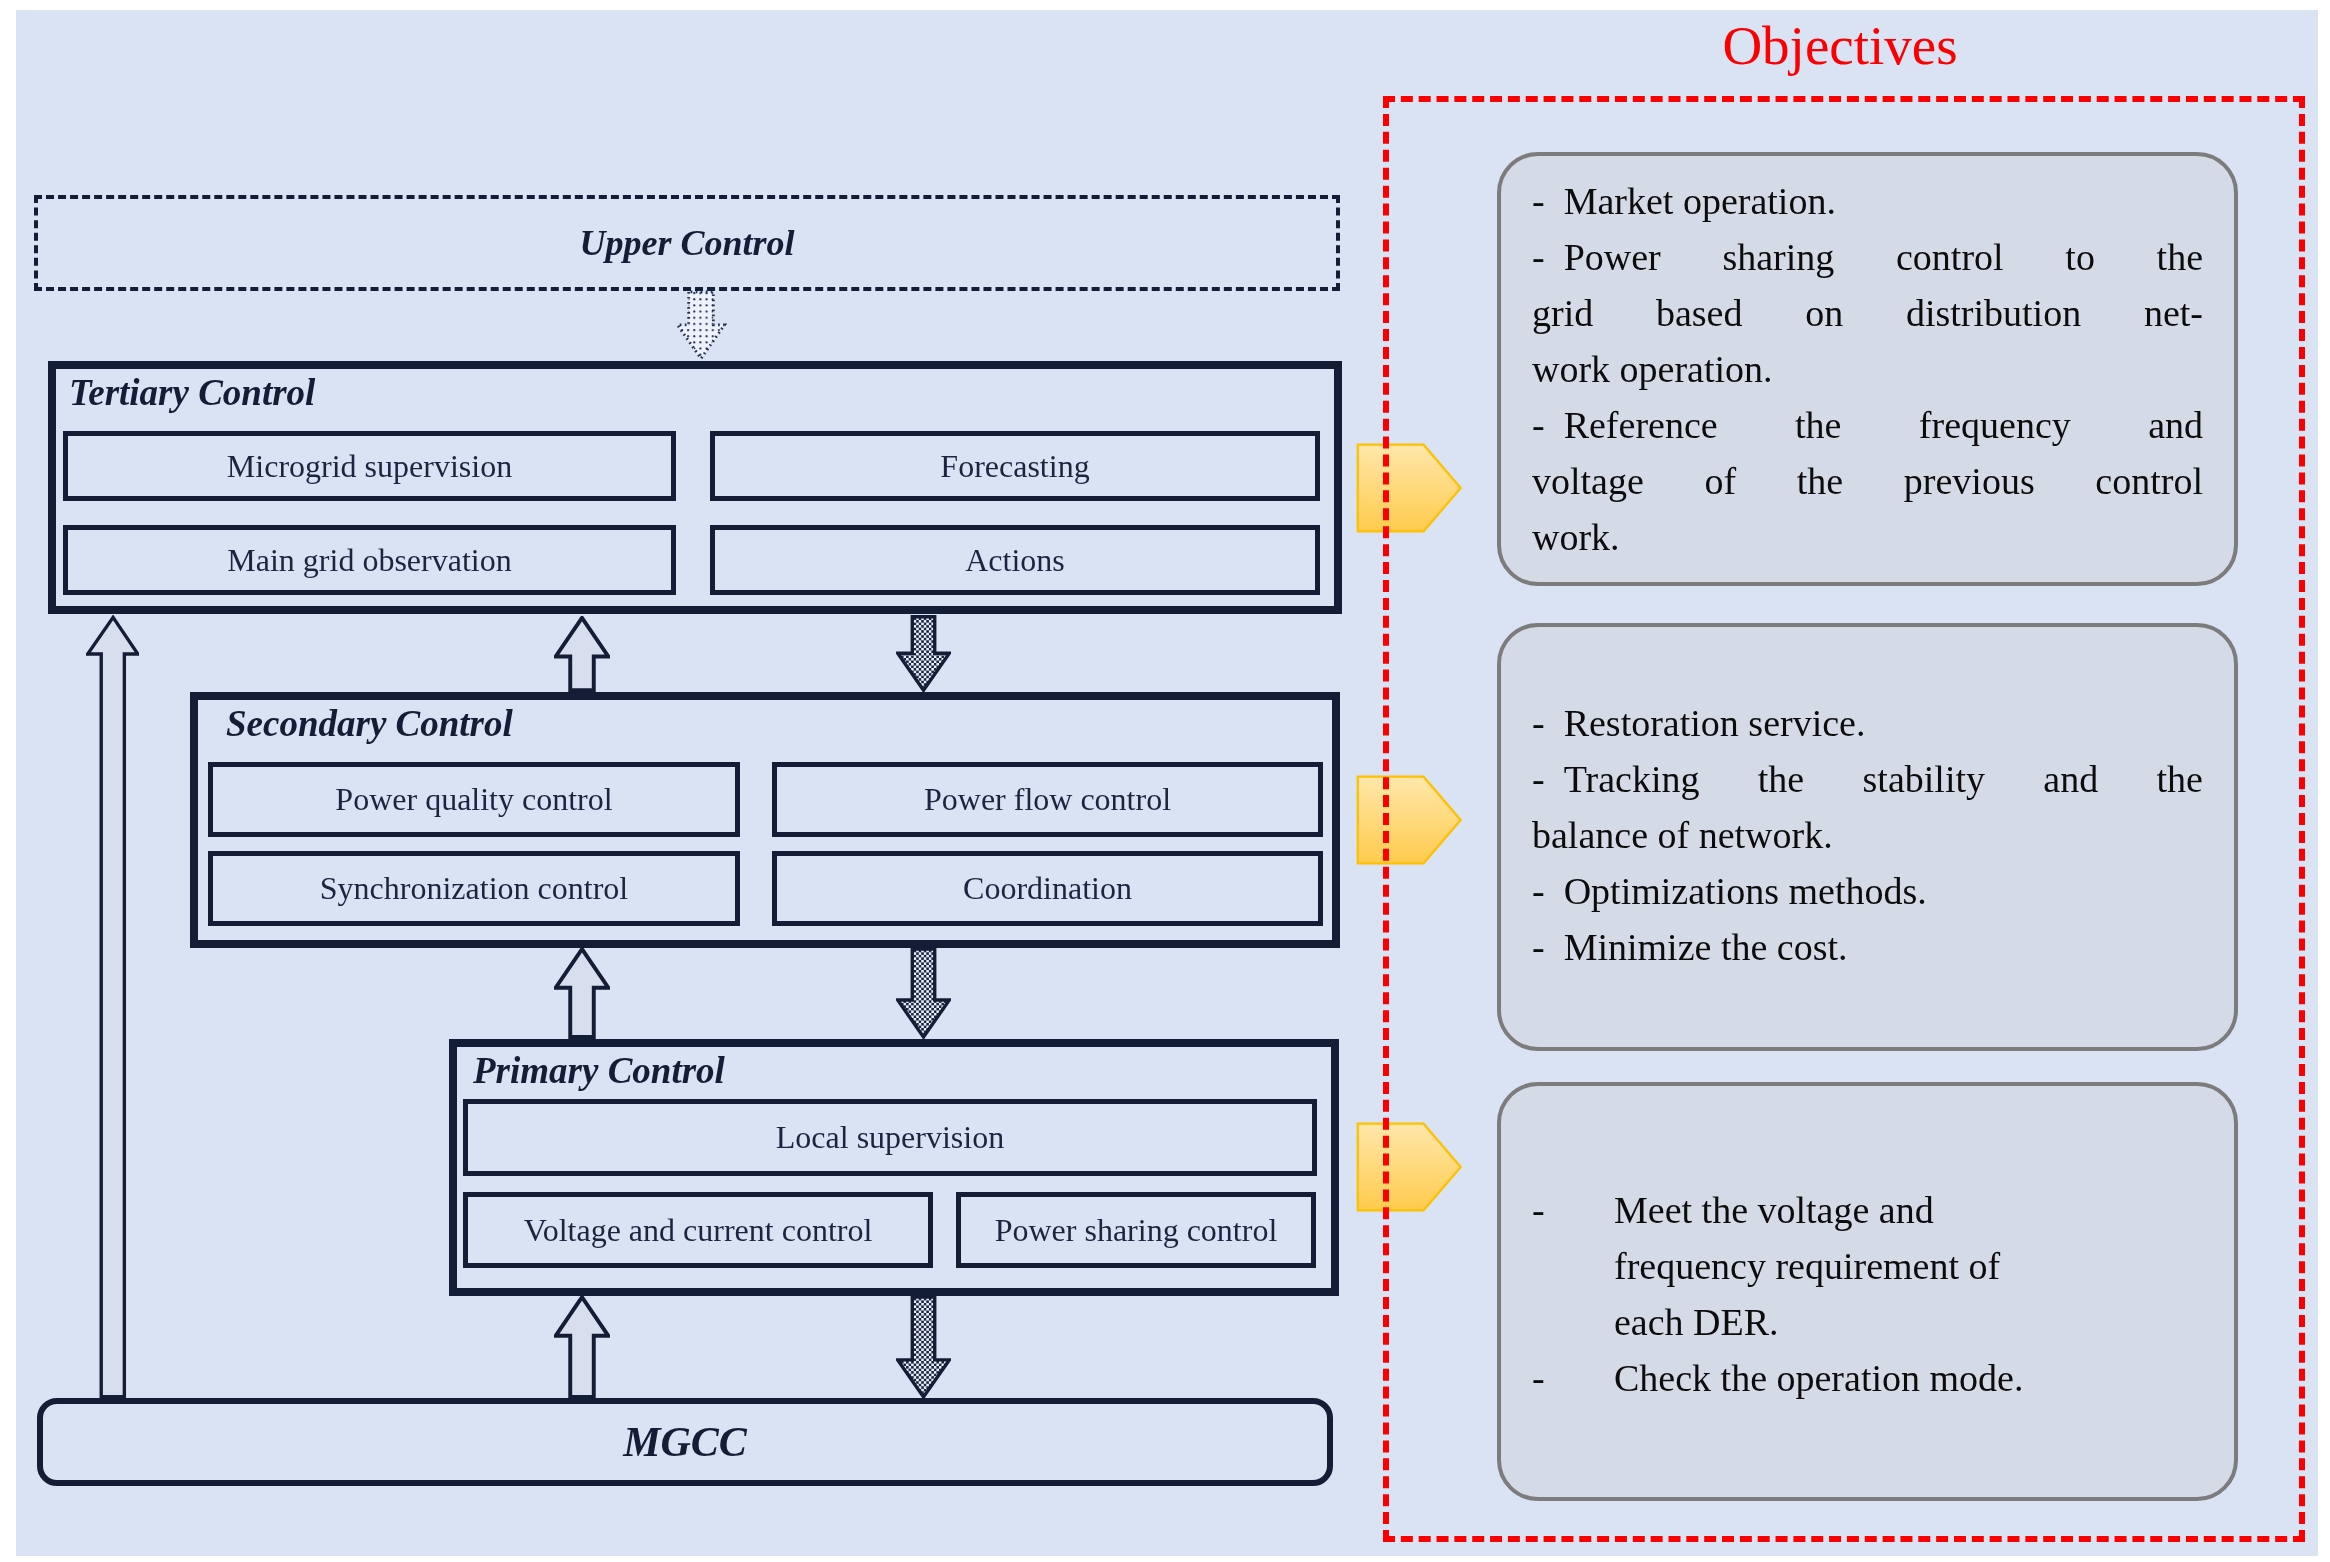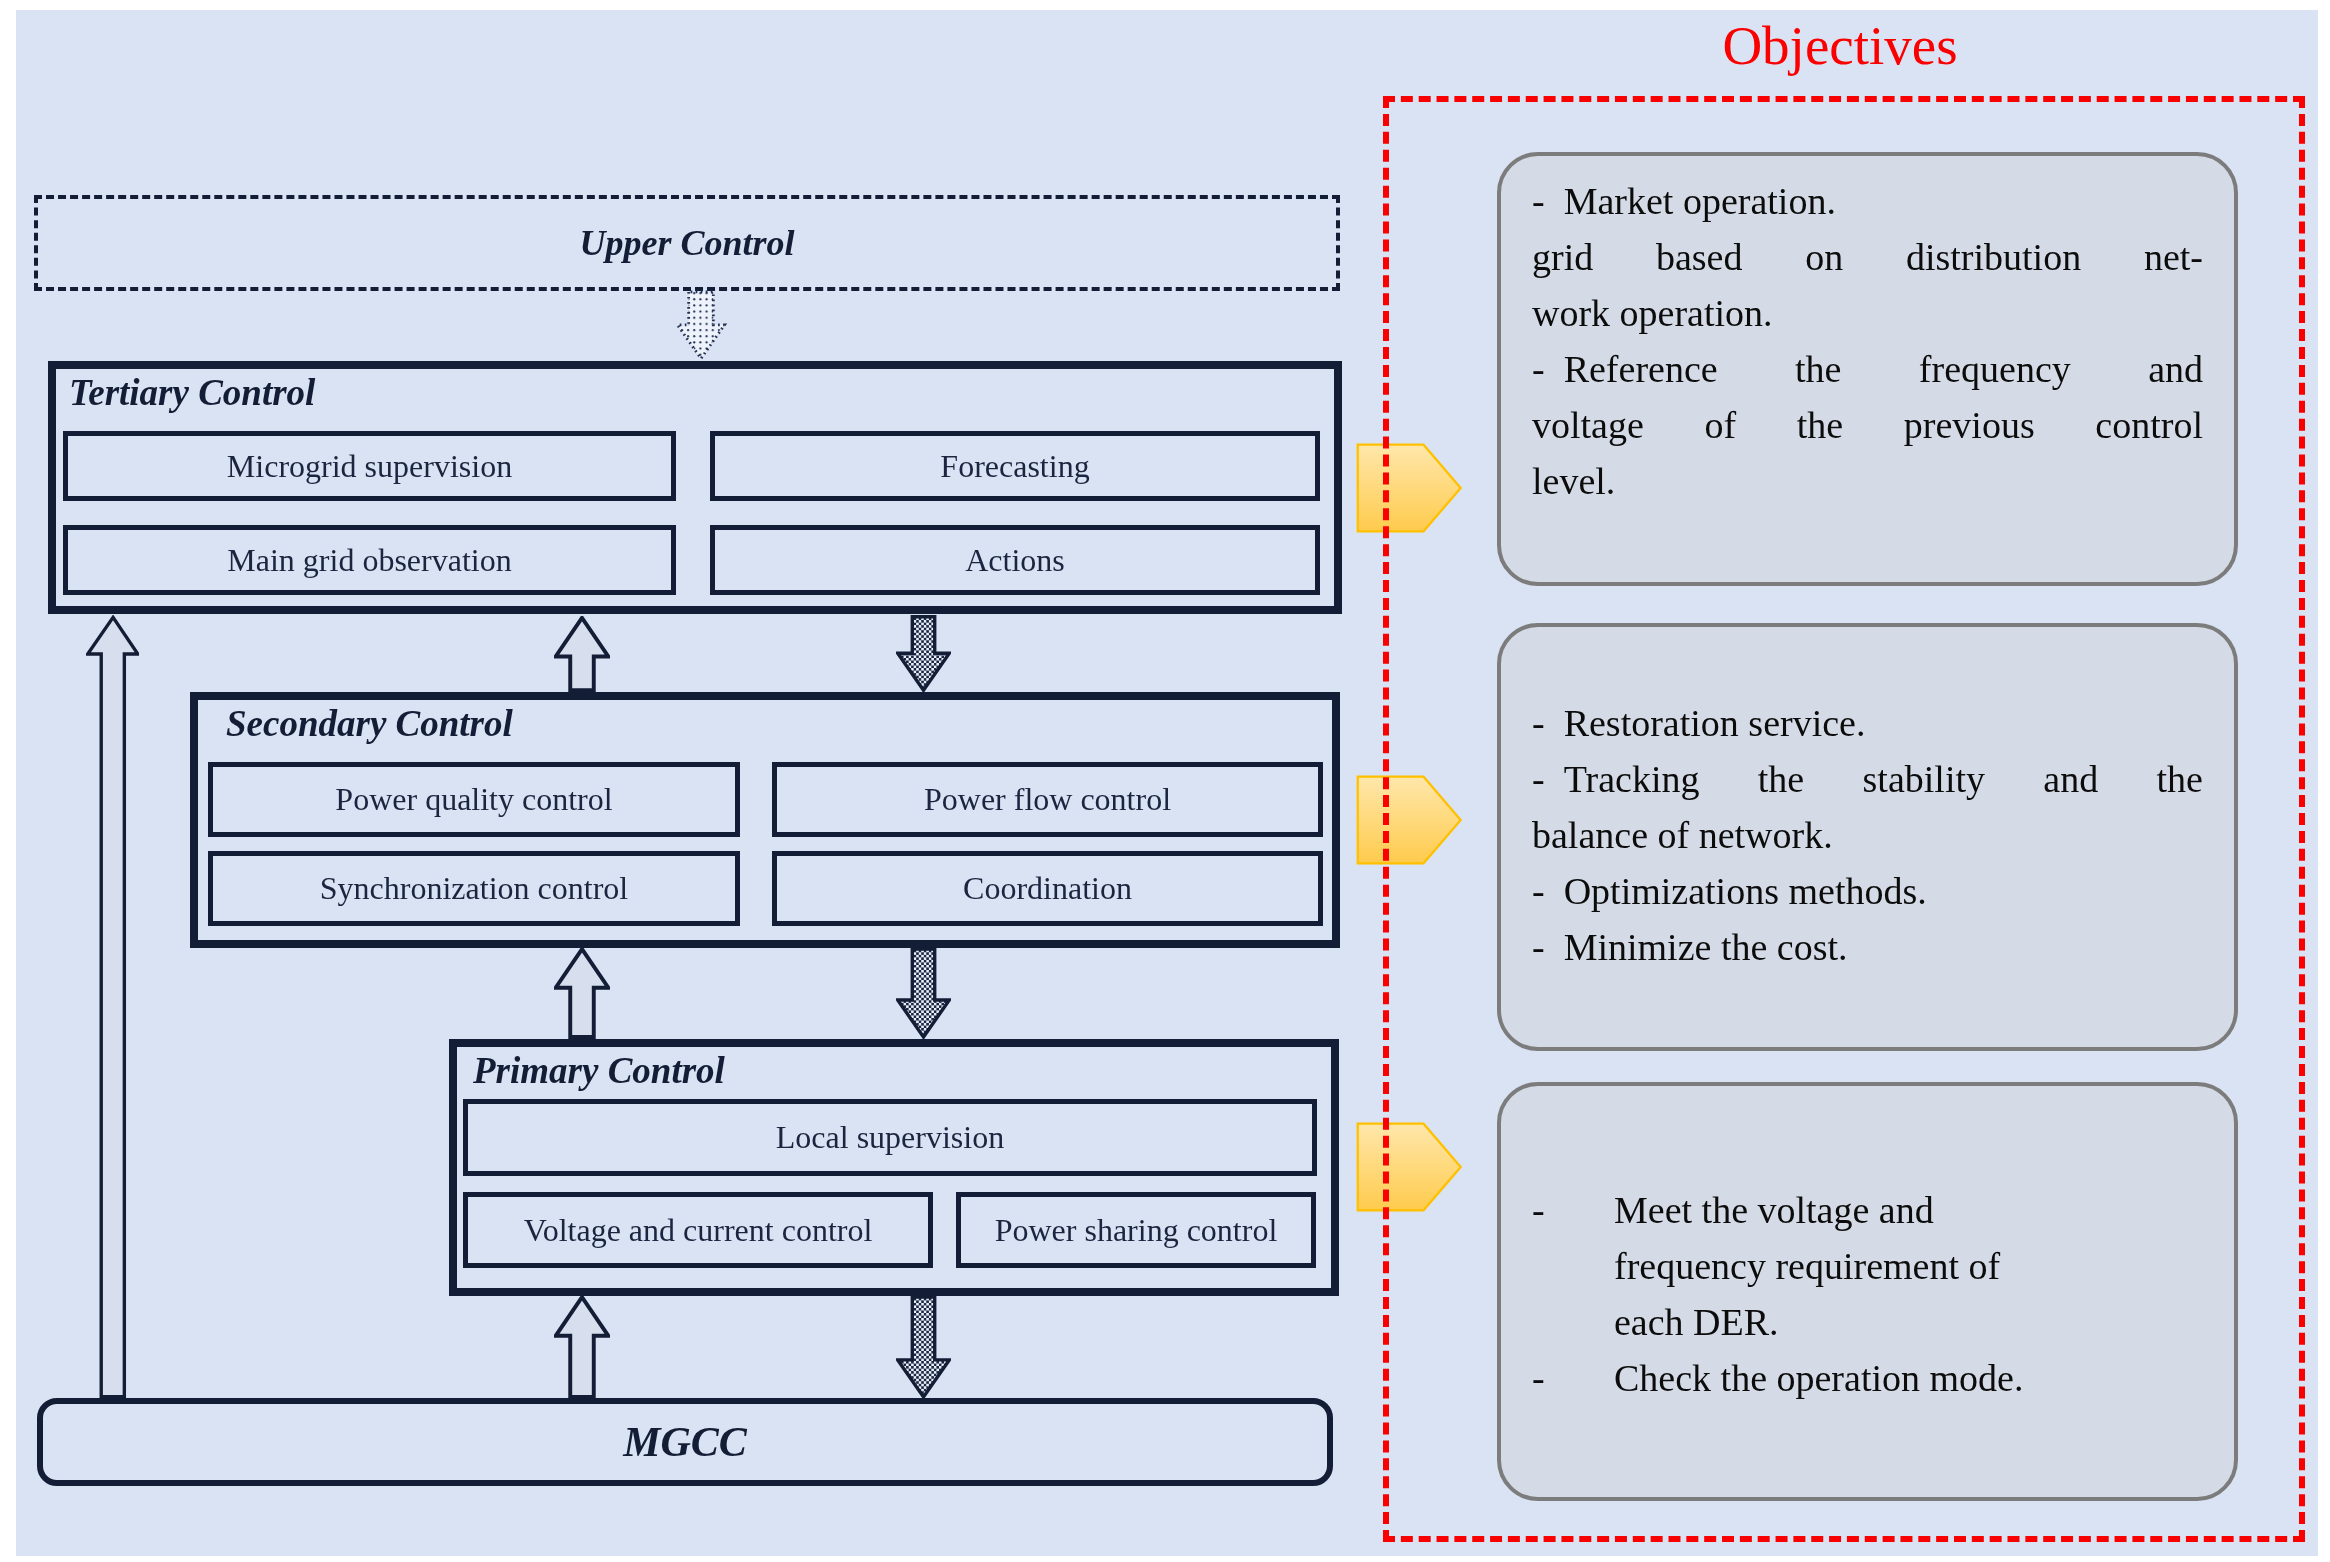--- a/index.html
+++ b/index.html
@@ -125,25 +125,26 @@
   </svg>
   <svg class="yellow-svg" style="left:1356px;top:775px;" width="107" height="90" viewBox="0 0 190 160">
     <polygon points="3,3 120,3 186,80 120,157 3,157" fill="url(#ygrad)" stroke="#ffc000" stroke-width="4"></polygon>
   </svg>
   <svg class="yellow-svg" style="left:1356px;top:1122px;" width="107" height="90" viewBox="0 0 190 160">
     <polygon points="3,3 120,3 186,80 120,157 3,157" fill="url(#ygrad)" stroke="#ffc000" stroke-width="4"></polygon>
   </svg>
 
   <div class="abs objbox" style="left:1497px;top:152px;width:741px;height:434px;padding:17px 31px 0 31px;">
     <div class="obj-line">- Market operation.</div>
+    <div class="obj-line full">- Power sharing control to the</div>
     <div class="obj-line full">grid based on distribution net-</div>
     <div class="obj-line">work operation.</div>
     <div class="obj-line full">- Reference the frequency and</div>
     <div class="obj-line full">voltage of the previous control</div>
-    <div class="obj-line">level.</div>
+    <div class="obj-line">work.</div>
   </div>
 
   <div class="abs objbox" style="left:1497px;top:623px;width:741px;height:428px;padding:68px 31px 0 31px;">
     <div class="obj-line">- Restoration service.</div>
     <div class="obj-line full">- Tracking the stability and the</div>
     <div class="obj-line">balance of network.</div>
     <div class="obj-line">- Optimizations methods.</div>
     <div class="obj-line">- Minimize the cost.</div>
   </div>
 

